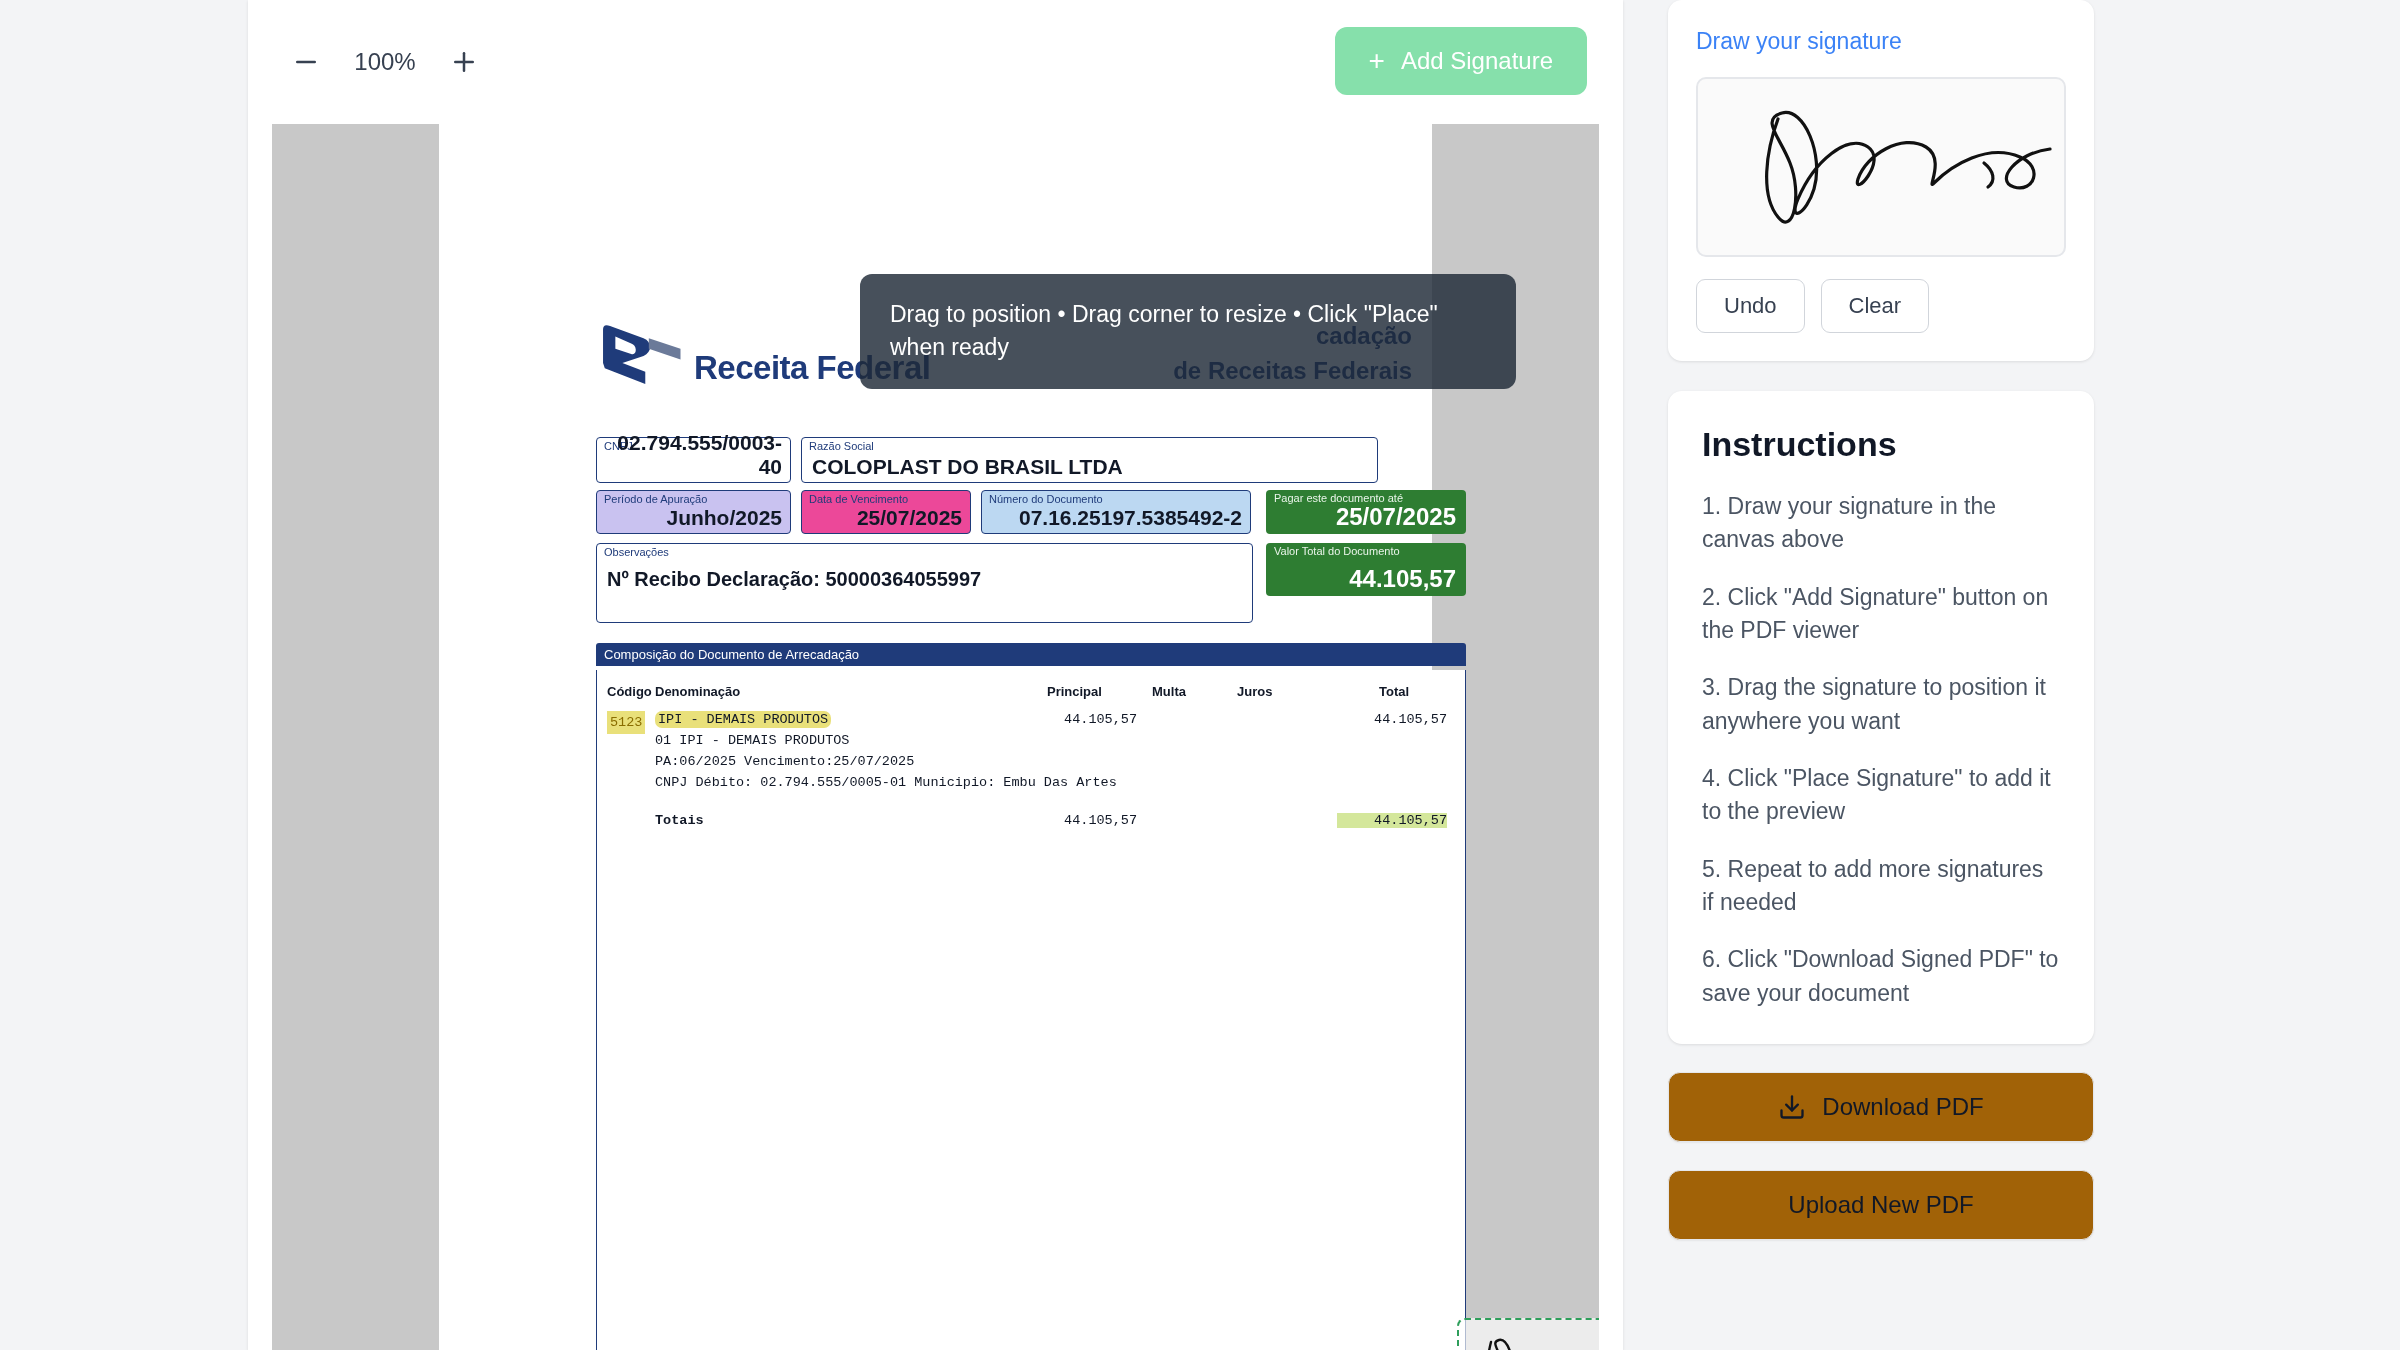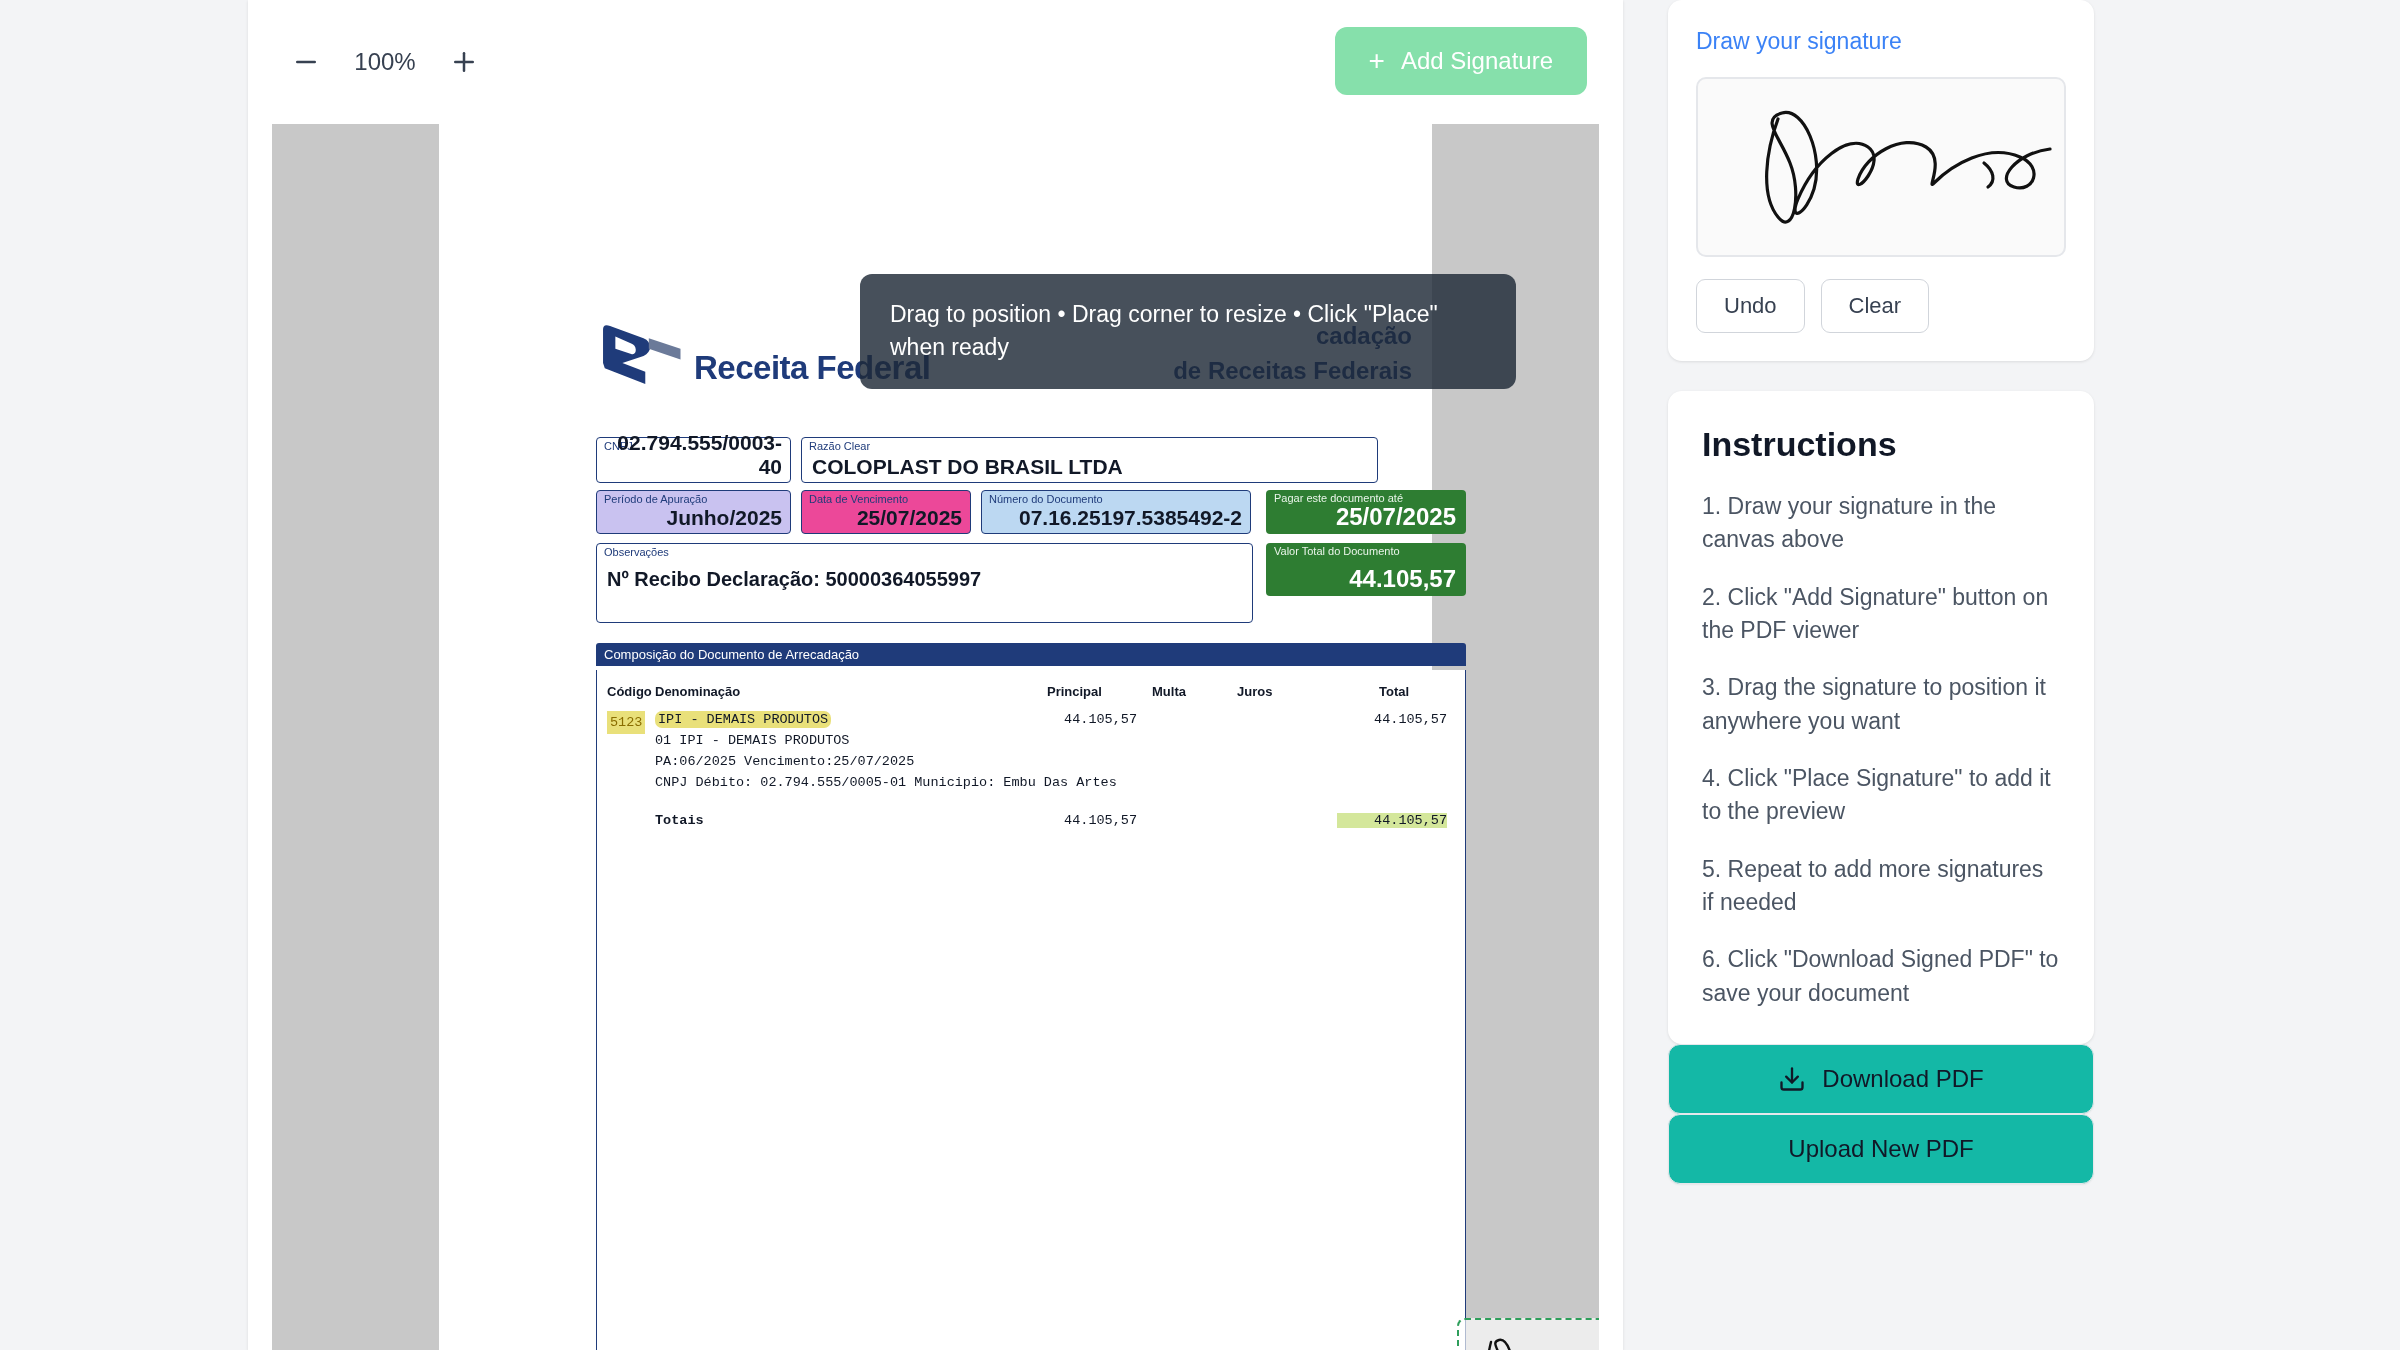--- a/index.html
+++ b/index.html
@@ -178,22 +178,23 @@
     border: 1.6px solid #d1d5db; border-radius: 9px;
     padding: 13px 27px; font-size: 22px; cursor: pointer;
   }
   .instr-card { margin-top: 30px; padding: 34px 34px 34px 34px; }
   .instr-title { font-size: 34px; font-weight: bold; color: #111827; margin-bottom: 26px; }
   .instr-item {
     font-size: 23px; color: #4b5563; line-height: 1.45; margin-bottom: 24px;
   }
   .instr-item:last-child { margin-bottom: 0; }
   .wide-btn {
+    margin-top: 28px;
     width: 100%;
-    background: #14b8a6; color: #111827;
+    background: #a16207; color: #111827;
     border: 1.6px solid #e5e7eb; border-radius: 12px;
     height: 70px; font-size: 24px;
     display: flex; align-items: center; justify-content: center; gap: 16px;
     box-shadow: 0 1px 2px rgba(0,0,0,.06);
     cursor: pointer;
   }
 </style>
 </head>
 <body>
 
@@ -234,21 +235,21 @@
           <div class="rf-name">Receita Federal</div>
           <div class="rf-right1">cadação</div>
           <div class="rf-right2">de Receitas Federais</div>
 
           <div class="fld" style="left:157px; top:313px; width:195px; height:46px;">
             <span class="lbl">CNPJ</span>
             <span class="val">02.794.555/0003-40</span>
           </div>
 
           <div class="fld" style="left:362px; top:313px; width:577px; height:46px;">
-            <span class="lbl">Razão Clear</span>
+            <span class="lbl">Razão Social</span>
             <span class="val left">COLOPLAST DO BRASIL LTDA</span>
           </div>
 
           <div class="fld hl-purple" style="left:157px; top:366px; width:195px; height:44px;">
             <span class="lbl">Período de Apuração</span>
             <span class="val">Junho/2025</span>
           </div>
 
           <div class="fld hl-pink" style="left:362px; top:366px; width:170px; height:44px;">
             <span class="lbl">Data de Vencimento</span>

